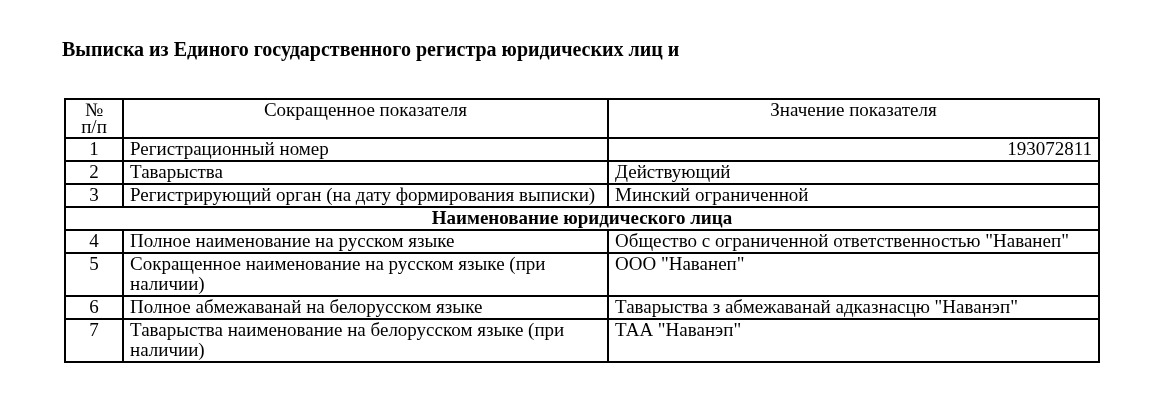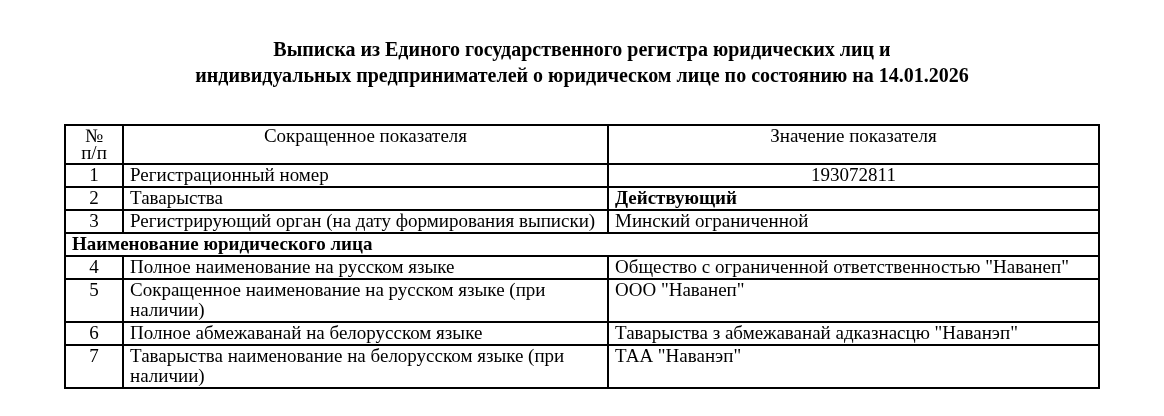--- a/index.html
+++ b/index.html
@@ -10,21 +10,20 @@
   body {
     width: 1164px;
     height: 416px;
     overflow: hidden;
     font-family: "Liberation Serif", serif;
     color: #000000;
   }
   .doc-title {
     margin: 36px auto 0;
     width: 1040px;
-    text-align: center;
     font-weight: bold;
     font-size: 20px;
     line-height: 26px;
   }
   table.doc-table {
     border-collapse: collapse;
     table-layout: fixed;
     width: 1034px;
     margin: 36px auto 0;
     font-size: 19px;
@@ -45,35 +44,34 @@
     text-align: center;
     line-height: 17px;
     padding-top: 1px;
     padding-bottom: 2px;
   }
   td.num {
     text-align: center;
     padding-left: 2px;
     padding-right: 2px;
   }
-  td.center { text-align: center; }
-  td.bold-val { font-weight: bold; }
+  td.center { text-align: right; }
+  td.bold-val { font-weight: normal; }
   td.section {
     font-weight: bold;
-    text-align: left;
+    text-align: center;
   }
 </style>
 </head>
 <body>
 
 <div class="page">
 
   <div class="doc-title">
     <div>Выписка из Единого государственного регистра юридических лиц и</div>
-    <div>индивидуальных предпринимателей о юридическом лице по состоянию на 14.01.2026</div>
   </div>
 
   <table class="doc-table">
     <colgroup>
         <col class="c1">
         <col class="c2">
         <col class="c3">
       </colgroup>
     <thead>
       <tr>

